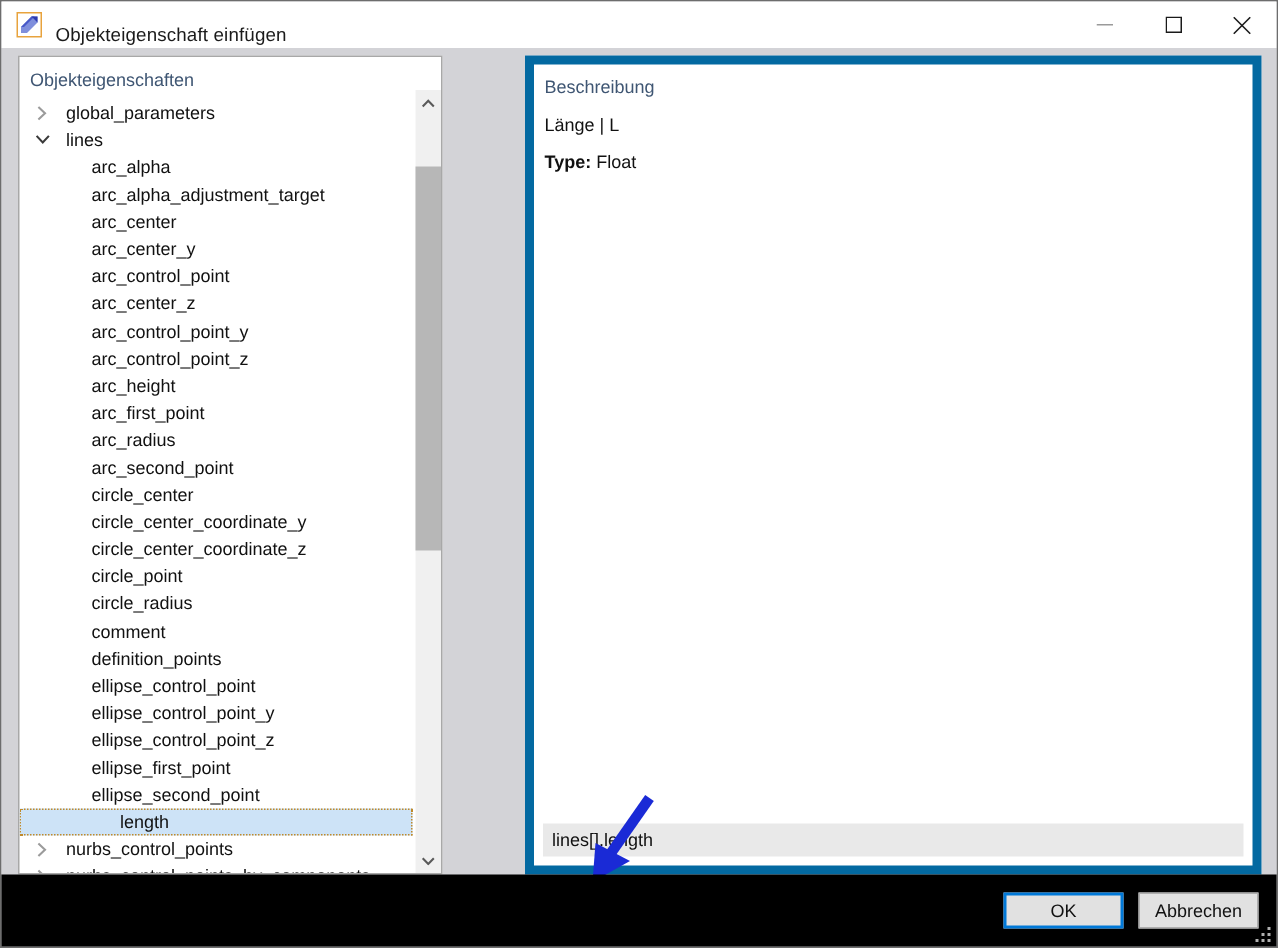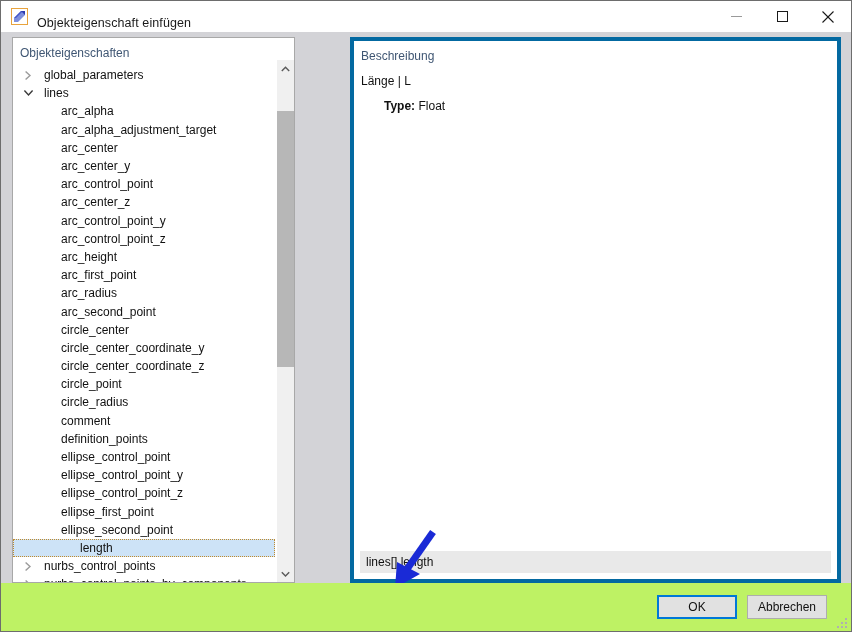--- a/index.html
+++ b/index.html
@@ -167,42 +167,42 @@
 
   
   .desc-panel {
     position: absolute;
     left: 349px;
     top: 5px;
     width: 491px;
     height: 546px;
     box-sizing: border-box;
     background: #ffffff;
-    border: 4px solid #0369a1;
+    border: 6px solid #0369a1;
     overflow: hidden;
   }
   .desc-header {
     font-size: 12px;
     color: #3f5673;
     padding: 8px 0 0 7px;
     line-height: 14px;
   }
   .desc-line {
     font-size: 12px;
     color: #111111;
     padding: 11px 0 0 7px;
     line-height: 14px;
   }
   .desc-type {
     font-size: 12px;
     color: #111111;
     padding: 11px 0 0 7px;
     line-height: 14px;
   }
-  .desc-type b { font-weight: bold; margin-left: 23px; }
+  .desc-type b { font-weight: bold; }
 
   .result-field {
     position: absolute;
     left: 6px;
     right: 6px;
     bottom: 6px;
     height: 22px;
     background: #e9e9e9;
     display: flex;
     align-items: center;
@@ -218,27 +218,27 @@
     left: 385px;
     top: 494px;
     width: 62px;
     height: 68px;
     pointer-events: none;
   }
 
   
   .footer {
     height: 48px;
-    background: #bef264;
+    background: #000000;
     flex: 0 0 auto;
     position: relative;
     display: flex;
     align-items: center;
     justify-content: flex-end;
-    padding-right: 24px;
+    padding-right: 12px;
     box-sizing: border-box;
   }
   .btn {
     height: 24px;
     width: 80px;
     font-size: 12px;
     font-family: "Liberation Sans", sans-serif;
     color: #111111;
     background: #e1e1e1;
     box-sizing: border-box;

